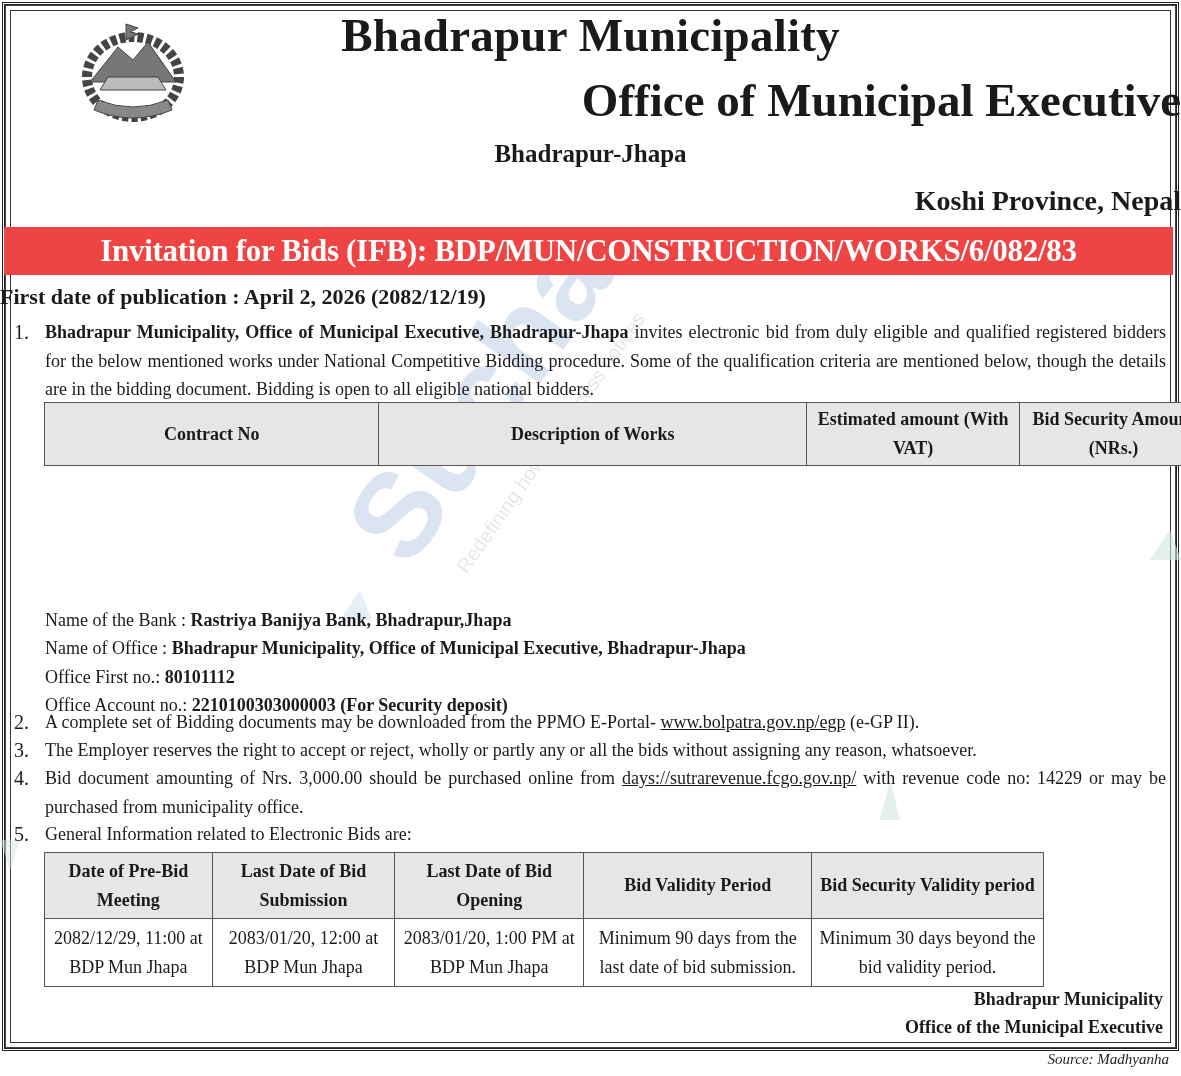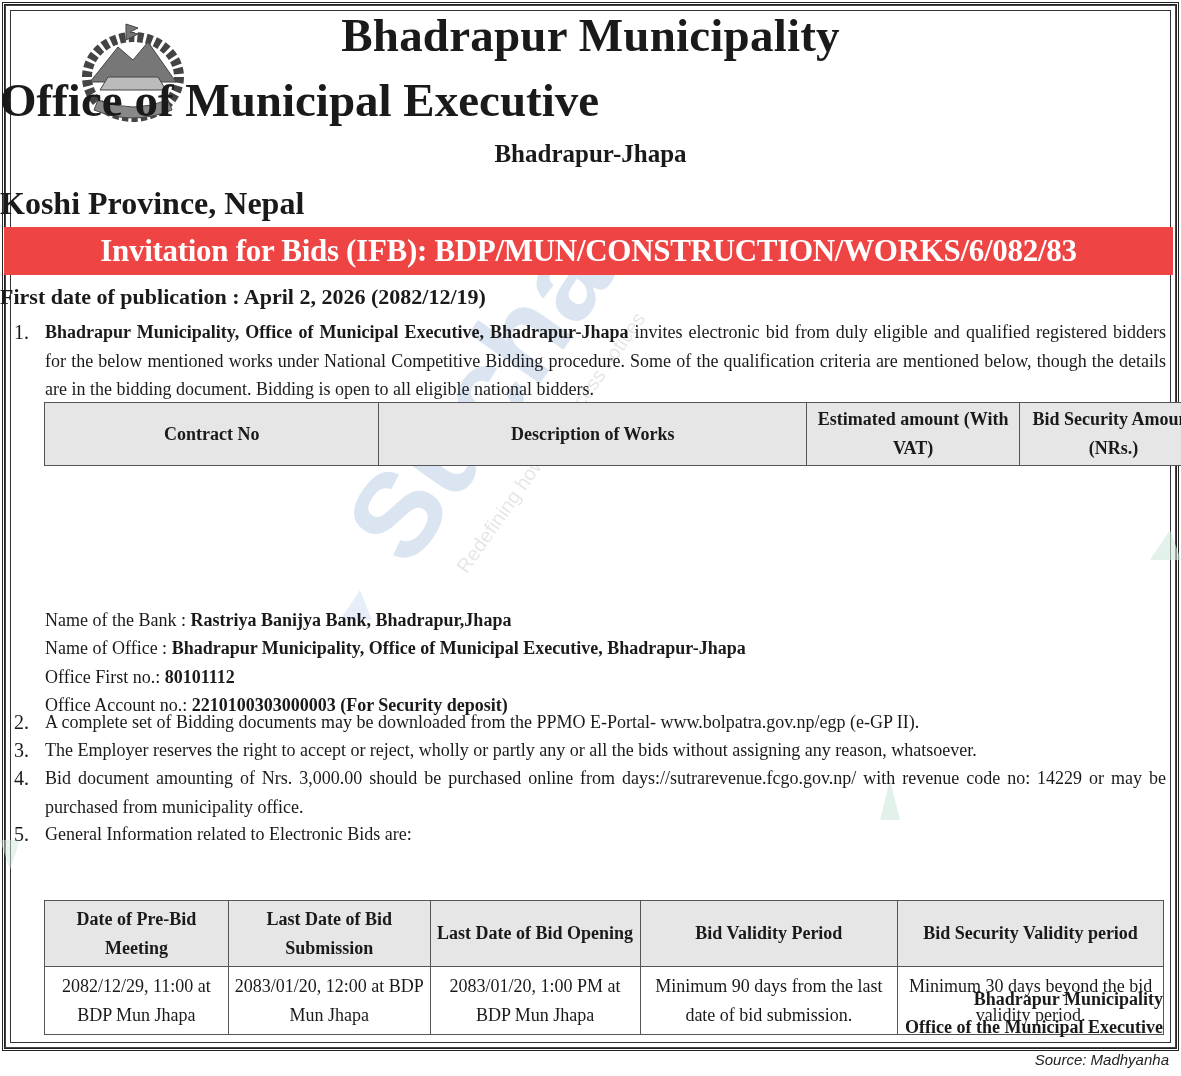--- a/index.html
+++ b/index.html
@@ -2,39 +2,39 @@
 <html><head>
 <meta charset="utf-8">
 <style>
   html, body { margin: 0; padding: 0; background: #ffffff; }
   body { width: 1181px; height: 1076px; position: relative; overflow: hidden; font-family: "Liberation Serif", "DejaVu Serif", serif; color: #1a1a1a; }
   .frame { position: absolute; left: 2px; top: 2px; width: 1171px; height: 1043px; border: 3px double #222; box-shadow: inset 0 0 0 1px #444; }
   .frame-inner { position: absolute; left: 5px; top: 5px; right: 5px; bottom: 5px; border: 1px solid #333; }
   .emblem { position: absolute; left: 68px; top: 22px; width: 130px; height: 108px; }
   .title1 { position: absolute; left: 0; right: 0; top: 8px; text-align: center; font-size: 47px; font-weight: bold; letter-spacing: 0.2px; padding-left: 0px; }
   .title1 span, .title2 span { display: inline-block; }
-  .title2 { position: absolute; left: 0; right: 0; top: 73px; text-align: left; font-size: 47px; font-weight: bold; }
+  .title2 { position: absolute; left: 0; right: 0; top: 73px; text-align: right; font-size: 47px; font-weight: bold; }
   .title3 { position: absolute; left: 0; right: 0; top: 140px; text-align: center; font-size: 25px; font-weight: bold; }
-  .title4 { position: absolute; left: 0; right: 0; top: 185px; text-align: left; font-size: 32px; font-weight: bold; }
+  .title4 { position: absolute; left: 0; right: 0; top: 185px; text-align: right; font-size: 28px; font-weight: bold; }
   .ifb-bar { position: absolute; left: 4px; top: 227px; width: 1169px; height: 48px; background: #ef4444; color: #fff; text-align: center; font-size: 31px; font-weight: bold; line-height: 48px; letter-spacing: -0.3px; }
   .pubdate { position: absolute; left: 0; right: 0; top: 284px; text-align: left; font-size: 22px; font-weight: bold; }
   .para { position: absolute; left: 14px; width: 1152px; font-size: 18px; line-height: 28.5px; }
   .para .num { position: absolute; left: 0; top: 0; font-size: 20px; }
   .para .txt { margin-left: 31px; text-align: justify; }
   .para .txt b { font-weight: bold; }
   .p1 { top: 318px; }
   .bank { position: absolute; left: 45px; font-size: 18px; line-height: 28.5px; margin-top: 12px; }
-  .u { }
+  .u { text-decoration: underline; }
   table { border-collapse: collapse; position: absolute; }
   td, th { border: 1.5px solid #555; text-align: center; vertical-align: middle; font-size: 18px; line-height: 29px; padding: 0 4px; }
   th { background: #e6e6e6; font-weight: bold; }
   .t1 { left: 44px; top: 402px; width: 1164px; }
-  .t2 { left: 44px; top: 852px; width: 1120px; margin-top: 48px; }
+  .t2 { left: 44px; top: 852px; width: 1000px; }
   .sig { position: absolute; right: 18px; font-size: 18px; font-weight: bold; text-align: right; }
-  .source { position: absolute; right: 12px; top: 1051px; font-family: Liberation Sans, sans-serif; font-style: italic; font-size: 15px; color: #222; }
+  .source { position: absolute; right: 12px; top: 1051px; font-family: Liberation Serif, serif; font-style: italic; font-size: 15px; color: #222; }
   .wm { position: absolute; pointer-events: none; }
 </style>
 </head>
 <body>
 
 <div class="frame">
     <div class="frame-inner"></div>
   </div>
 
 <svg class="wm" style="left:290px;top:260px;" width="380" height="330" viewBox="0 0 380 330">

